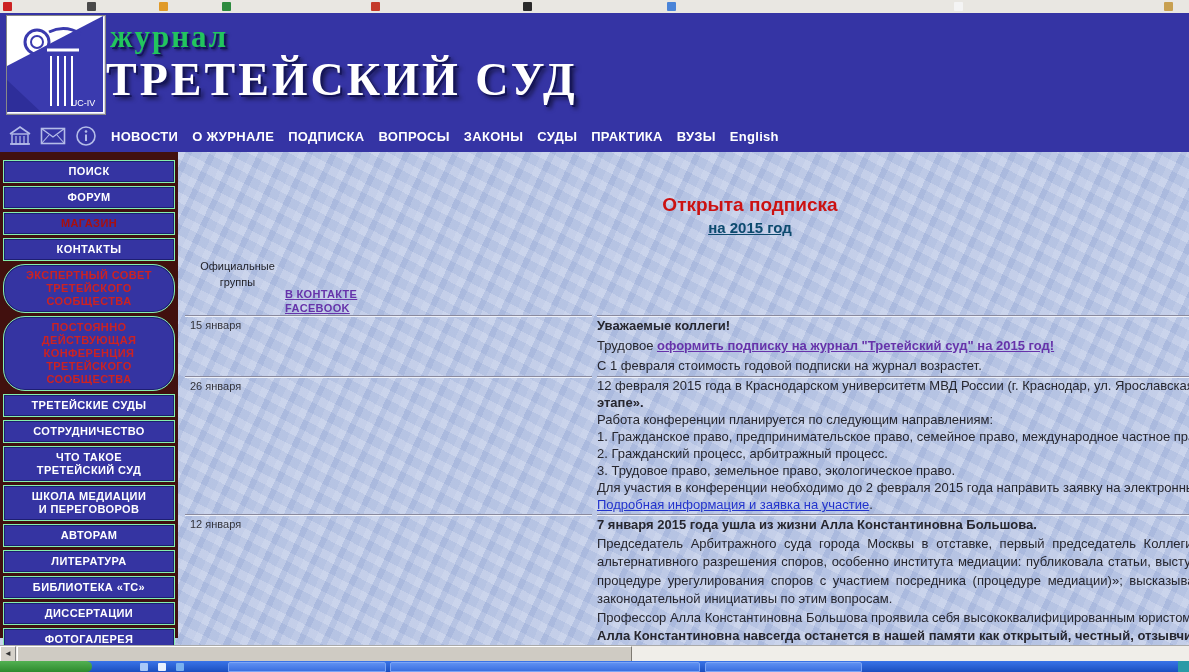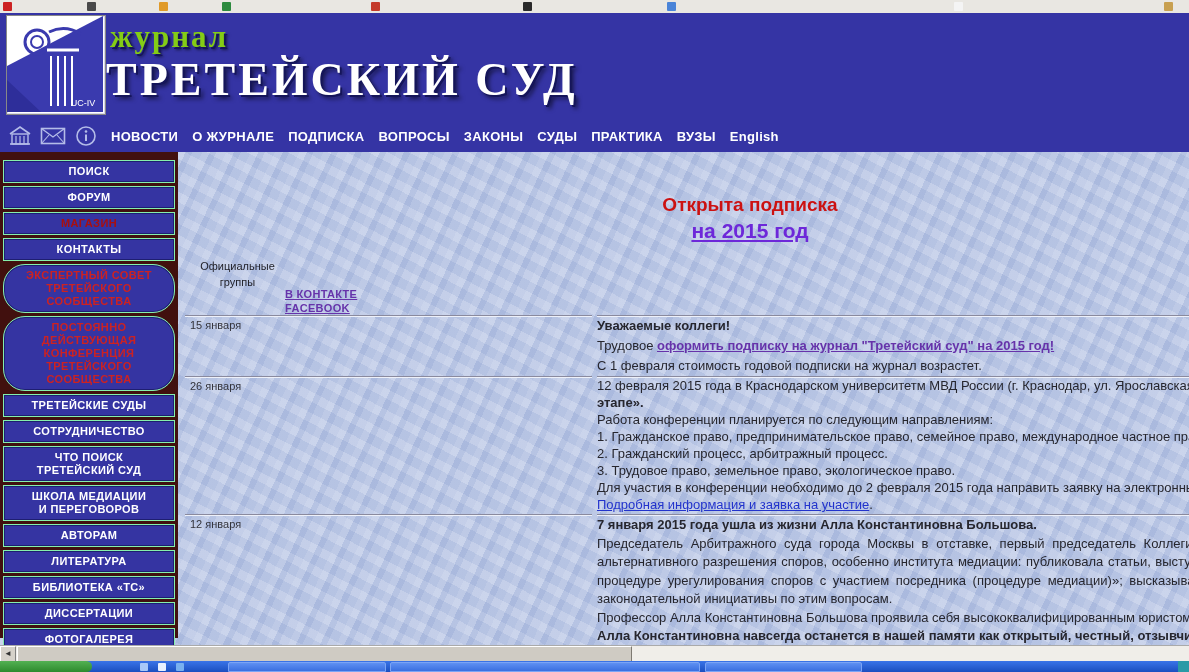--- a/index.html
+++ b/index.html
@@ -11,37 +11,37 @@
     background-color:#b3c1e3;
     background-image:
       repeating-linear-gradient(115deg, rgba(255,255,255,.20) 0 7px, rgba(158,174,214,.22) 7px 13px, rgba(255,255,255,.10) 13px 22px),
       repeating-linear-gradient(28deg, rgba(255,255,255,.14) 0 9px, rgba(150,168,210,.18) 9px 19px);}
   
   #top-strip{position:absolute;left:0;top:0;width:1189px;height:13px;background:#e9e7e2;border-bottom:1px solid #9a97b5;}
   .frag{position:absolute;top:2px;width:9px;height:9px;border-radius:1px;}
   
   #header{position:absolute;left:0;top:13px;width:1189px;height:139px;background:#3534a4;}
   #logo{position:absolute;left:6px;top:2px;width:98px;height:98px;background:#fff;border:1px solid #888;box-shadow:0 0 0 1px #d8d8e8 inset;}
-  #pretitle{position:absolute;left:110px;top:6px;color:#84cc16;font-family:"Liberation Serif",serif;font-weight:bold;font-size:31px;letter-spacing:2px;text-shadow:2px 2px 0 #15155a,3px 3px 3px rgba(0,0,0,.55);}
+  #pretitle{position:absolute;left:110px;top:6px;color:#22c55e;font-family:"Liberation Serif",serif;font-weight:bold;font-size:31px;letter-spacing:2px;text-shadow:2px 2px 0 #15155a,3px 3px 3px rgba(0,0,0,.55);}
   #site-title{position:absolute;left:106px;top:40px;color:#fff;font-family:"Liberation Serif",serif;font-weight:bold;font-size:46px;letter-spacing:3px;text-shadow:2px 2px 0 #15155a,4px 4px 4px rgba(0,0,0,.55);}
   #nav-row{position:absolute;left:0;bottom:2px;width:1189px;height:28px;display:flex;align-items:center;}
   .nav-ic{width:26px;height:22px;margin-left:7px;flex:0 0 auto;}
   #nav-items{display:flex;margin-left:12px;gap:14px;}
   .nav-item{color:#fff;font-weight:bold;font-size:13px;letter-spacing:.3px;cursor:pointer;white-space:nowrap;}
   
   #sidebar{position:absolute;left:0;top:152px;width:178px;height:486px;background:#41100e;padding:8px 0 0 0;box-sizing:border-box;}
   .side-btn{margin:0 3px 3px 3px;background:#3534a2;border:1px solid #86efac;box-shadow:inset 0 0 0 1px rgba(18,18,88,.65);
     color:#fff;font-weight:bold;font-size:11px;line-height:13px;letter-spacing:.4px;text-align:center;
     padding:4px 2px;white-space:pre-line;cursor:pointer;}
   .side-btn.red{color:#cc2222;border-radius:22px;}
   .side-btn.darkred{color:#a80f0f;}
   
   #sub-title{position:absolute;left:400px;top:194px;width:700px;text-align:center;color:#cc1111;font-weight:bold;font-size:19px;}
   #sub-link-wrap{position:absolute;left:400px;top:219px;width:700px;text-align:center;}
-  #sub-link{color:#6d28d9;font-weight:bold;font-size:21px;text-decoration:underline;cursor:pointer;}
+  #sub-link{color:#0c4a6e;font-weight:bold;font-size:15px;text-decoration:underline;cursor:pointer;}
   #groups-label{position:absolute;left:185px;top:258px;width:105px;text-align:center;color:#22222a;font-size:11px;line-height:16px;white-space:pre-line;}
   #social{position:absolute;left:285px;top:287px;line-height:14px;}
   .social-link{display:block;color:#6633aa;font-weight:bold;font-size:11px;text-decoration:underline;letter-spacing:.3px;cursor:pointer;}
   .sep{position:absolute;height:2px;background:linear-gradient(#8a8a9e 50%, #eef1fa 50%);}
   .news-date{position:absolute;left:190px;font-size:11px;color:#33333a;}
   .news-body{position:absolute;left:597px;width:592px;overflow:hidden;font-size:13px;color:#26262e;}
   .line{white-space:nowrap;}
   .sb{font-weight:bold;}
   .slp{color:#6633aa;font-weight:bold;text-decoration:underline;cursor:pointer;}
   .slb{color:#2233cc;font-weight:normal;text-decoration:underline;cursor:pointer;}
@@ -136,21 +136,21 @@
       <div class="side-btn">ФОРУМ</div>
       <div class="side-btn darkred">МАГАЗИН</div>
       <div class="side-btn">КОНТАКТЫ</div>
       <div class="side-btn red">ЭКСПЕРТНЫЙ СОВЕТ
 ТРЕТЕЙСКОГО СООБЩЕСТВА</div>
       <div class="side-btn red">ПОСТОЯННО ДЕЙСТВУЮЩАЯ
 КОНФЕРЕНЦИЯ
 ТРЕТЕЙСКОГО СООБЩЕСТВА</div>
       <div class="side-btn">ТРЕТЕЙСКИЕ СУДЫ</div>
       <div class="side-btn">СОТРУДНИЧЕСТВО</div>
-      <div class="side-btn">ЧТО ПОИСК
+      <div class="side-btn">ЧТО ТАКОЕ
 ТРЕТЕЙСКИЙ СУД</div>
       <div class="side-btn">ШКОЛА МЕДИАЦИИ
 И ПЕРЕГОВОРОВ</div>
       <div class="side-btn">АВТОРАМ</div>
       <div class="side-btn">ЛИТЕРАТУРА</div>
       <div class="side-btn">БИБЛИОТЕКА «ТС»</div>
       <div class="side-btn">ДИССЕРТАЦИИ</div>
       <div class="side-btn">ФОТОГАЛЕРЕЯ</div>
       <div class="side-btn">ЭЛ. ВЕРСИЯ</div>
     </div>

